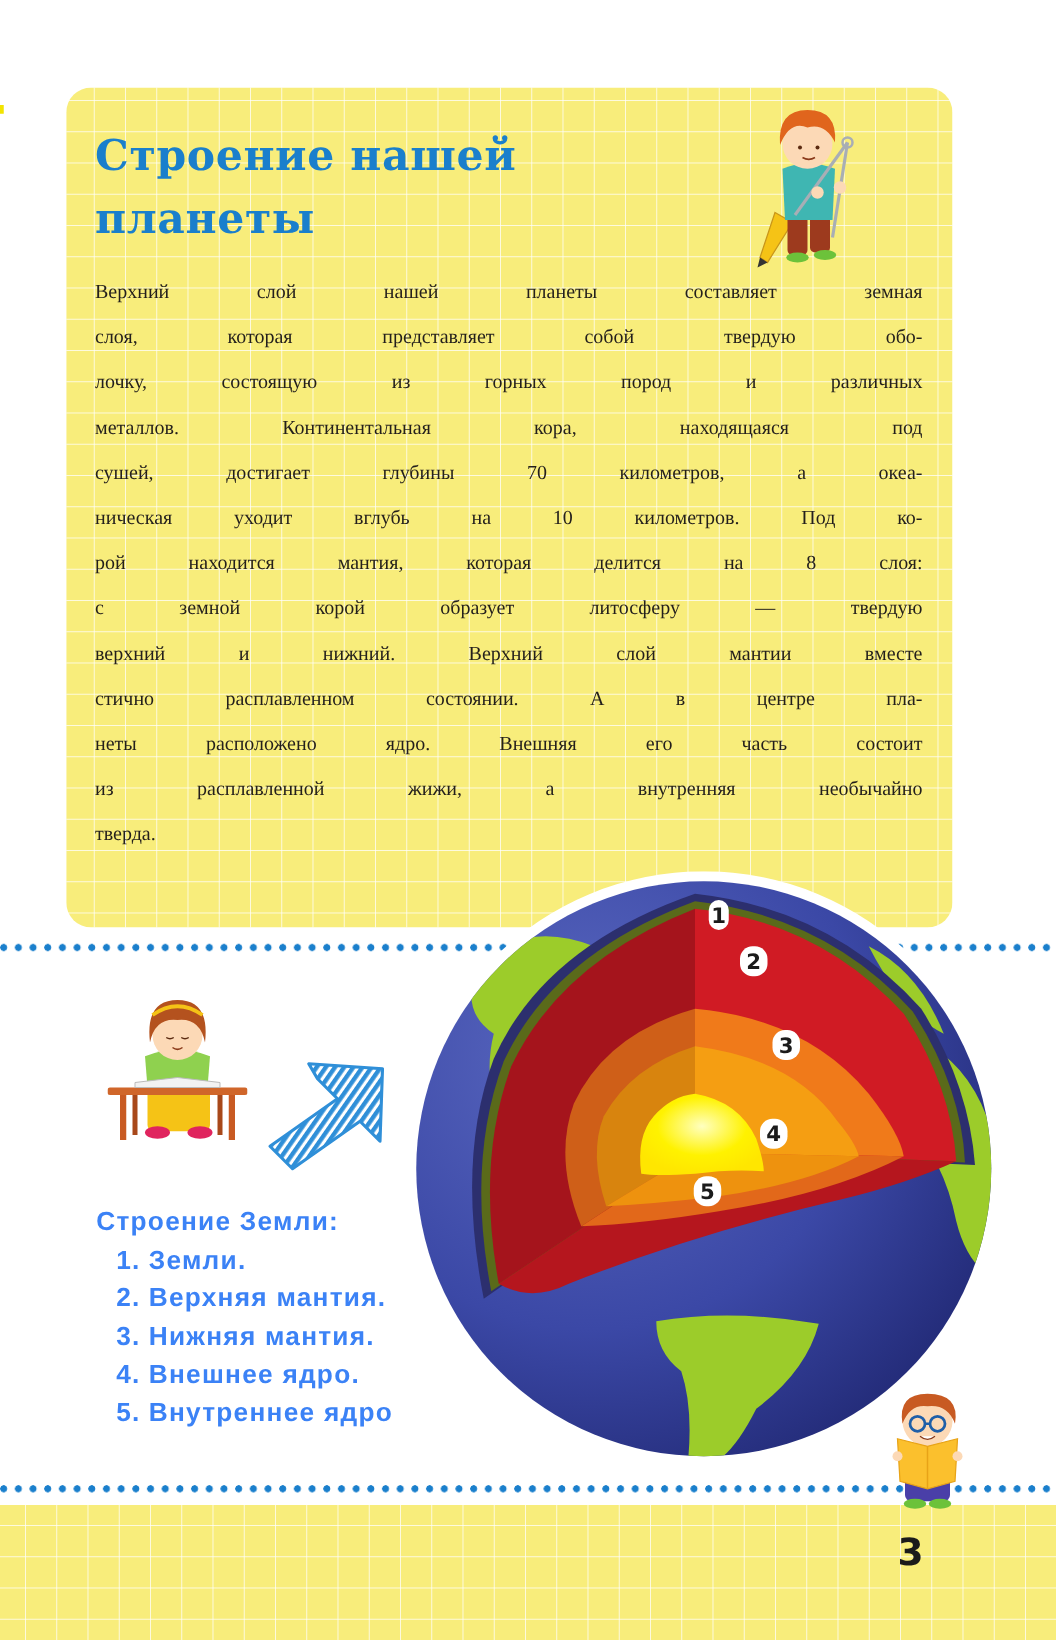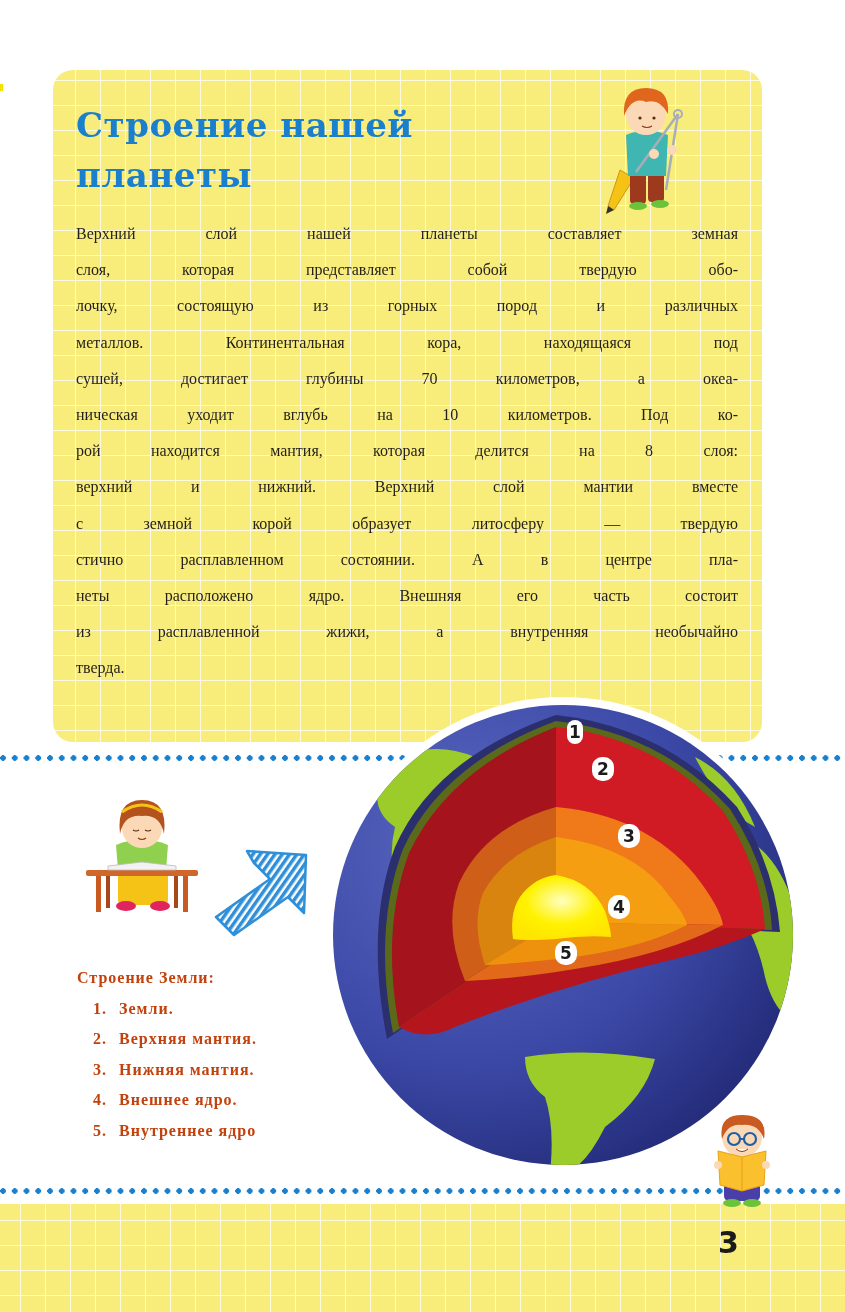--- a/index.html
+++ b/index.html
@@ -46,22 +46,22 @@
   .footer {
     position:absolute; left:0; top:1204px; width:845px; height:108px;
     background-position:-5px -9px;
   }
   .page-num {
     position:absolute; left:718px; top:1225px; font-family:"DejaVu Sans", sans-serif;
     font-weight:bold; font-size:30px; color:#1b1b1b;
   }
   .caption {
     position:absolute; left:77px; top:963px;
-    font-family:Liberation Serif, serif; font-size:16px; font-weight:bold;
-    color:#c2410c; letter-spacing:1px; line-height:30.5px;
+    font-family:Liberation Sans, sans-serif; font-size:21px; font-weight:bold;
+    color:#3b82f6; letter-spacing:1px; line-height:30.5px;
   }
   .caption ol { list-style:none; margin:0; padding:0 0 0 16px; }
   .caption li { white-space:nowrap; }
   .caption .num { display:inline-block; width:26px; }
   .illus { position:absolute; }
   .globe-wrap { position:absolute; left:325px; top:697px; width:476px; height:476px; }
 </style>
 </head>
 <body>
 
@@ -103,22 +103,22 @@
 </svg>
 
 <p class="body-text">
   <span class="line">Верхний слой нашей планеты составляет земная</span>
   <span class="line">слоя, которая представляет собой твердую обо-</span>
   <span class="line">лочку, состоящую из горных пород и различных</span>
   <span class="line">металлов. Континентальная кора, находящаяся под</span>
   <span class="line">сушей, достигает глубины 70 километров, а океа-</span>
   <span class="line">ническая уходит вглубь на 10 километров. Под ко-</span>
   <span class="line">рой находится мантия, которая делится на 8 слоя:</span>
+  <span class="line">с земной корой образует литосферу — твердую</span>
   <span class="line">верхний и нижний. Верхний слой мантии вместе</span>
-  <span class="line">с земной корой образует литосферу — твердую</span>
   <span class="line">стично расплавленном состоянии. А в центре пла-</span>
   <span class="line">неты расположено ядро. Внешняя его часть состоит</span>
   <span class="line">из расплавленной жижи, а внутренняя необычайно</span>
   <span class="line last">тверда.</span>
 </p>
 
 <div class="dots top"></div>
 
 <svg class="illus" style="left:86px;top:790px" width="112" height="125" viewBox="0 0 112 125">
 

